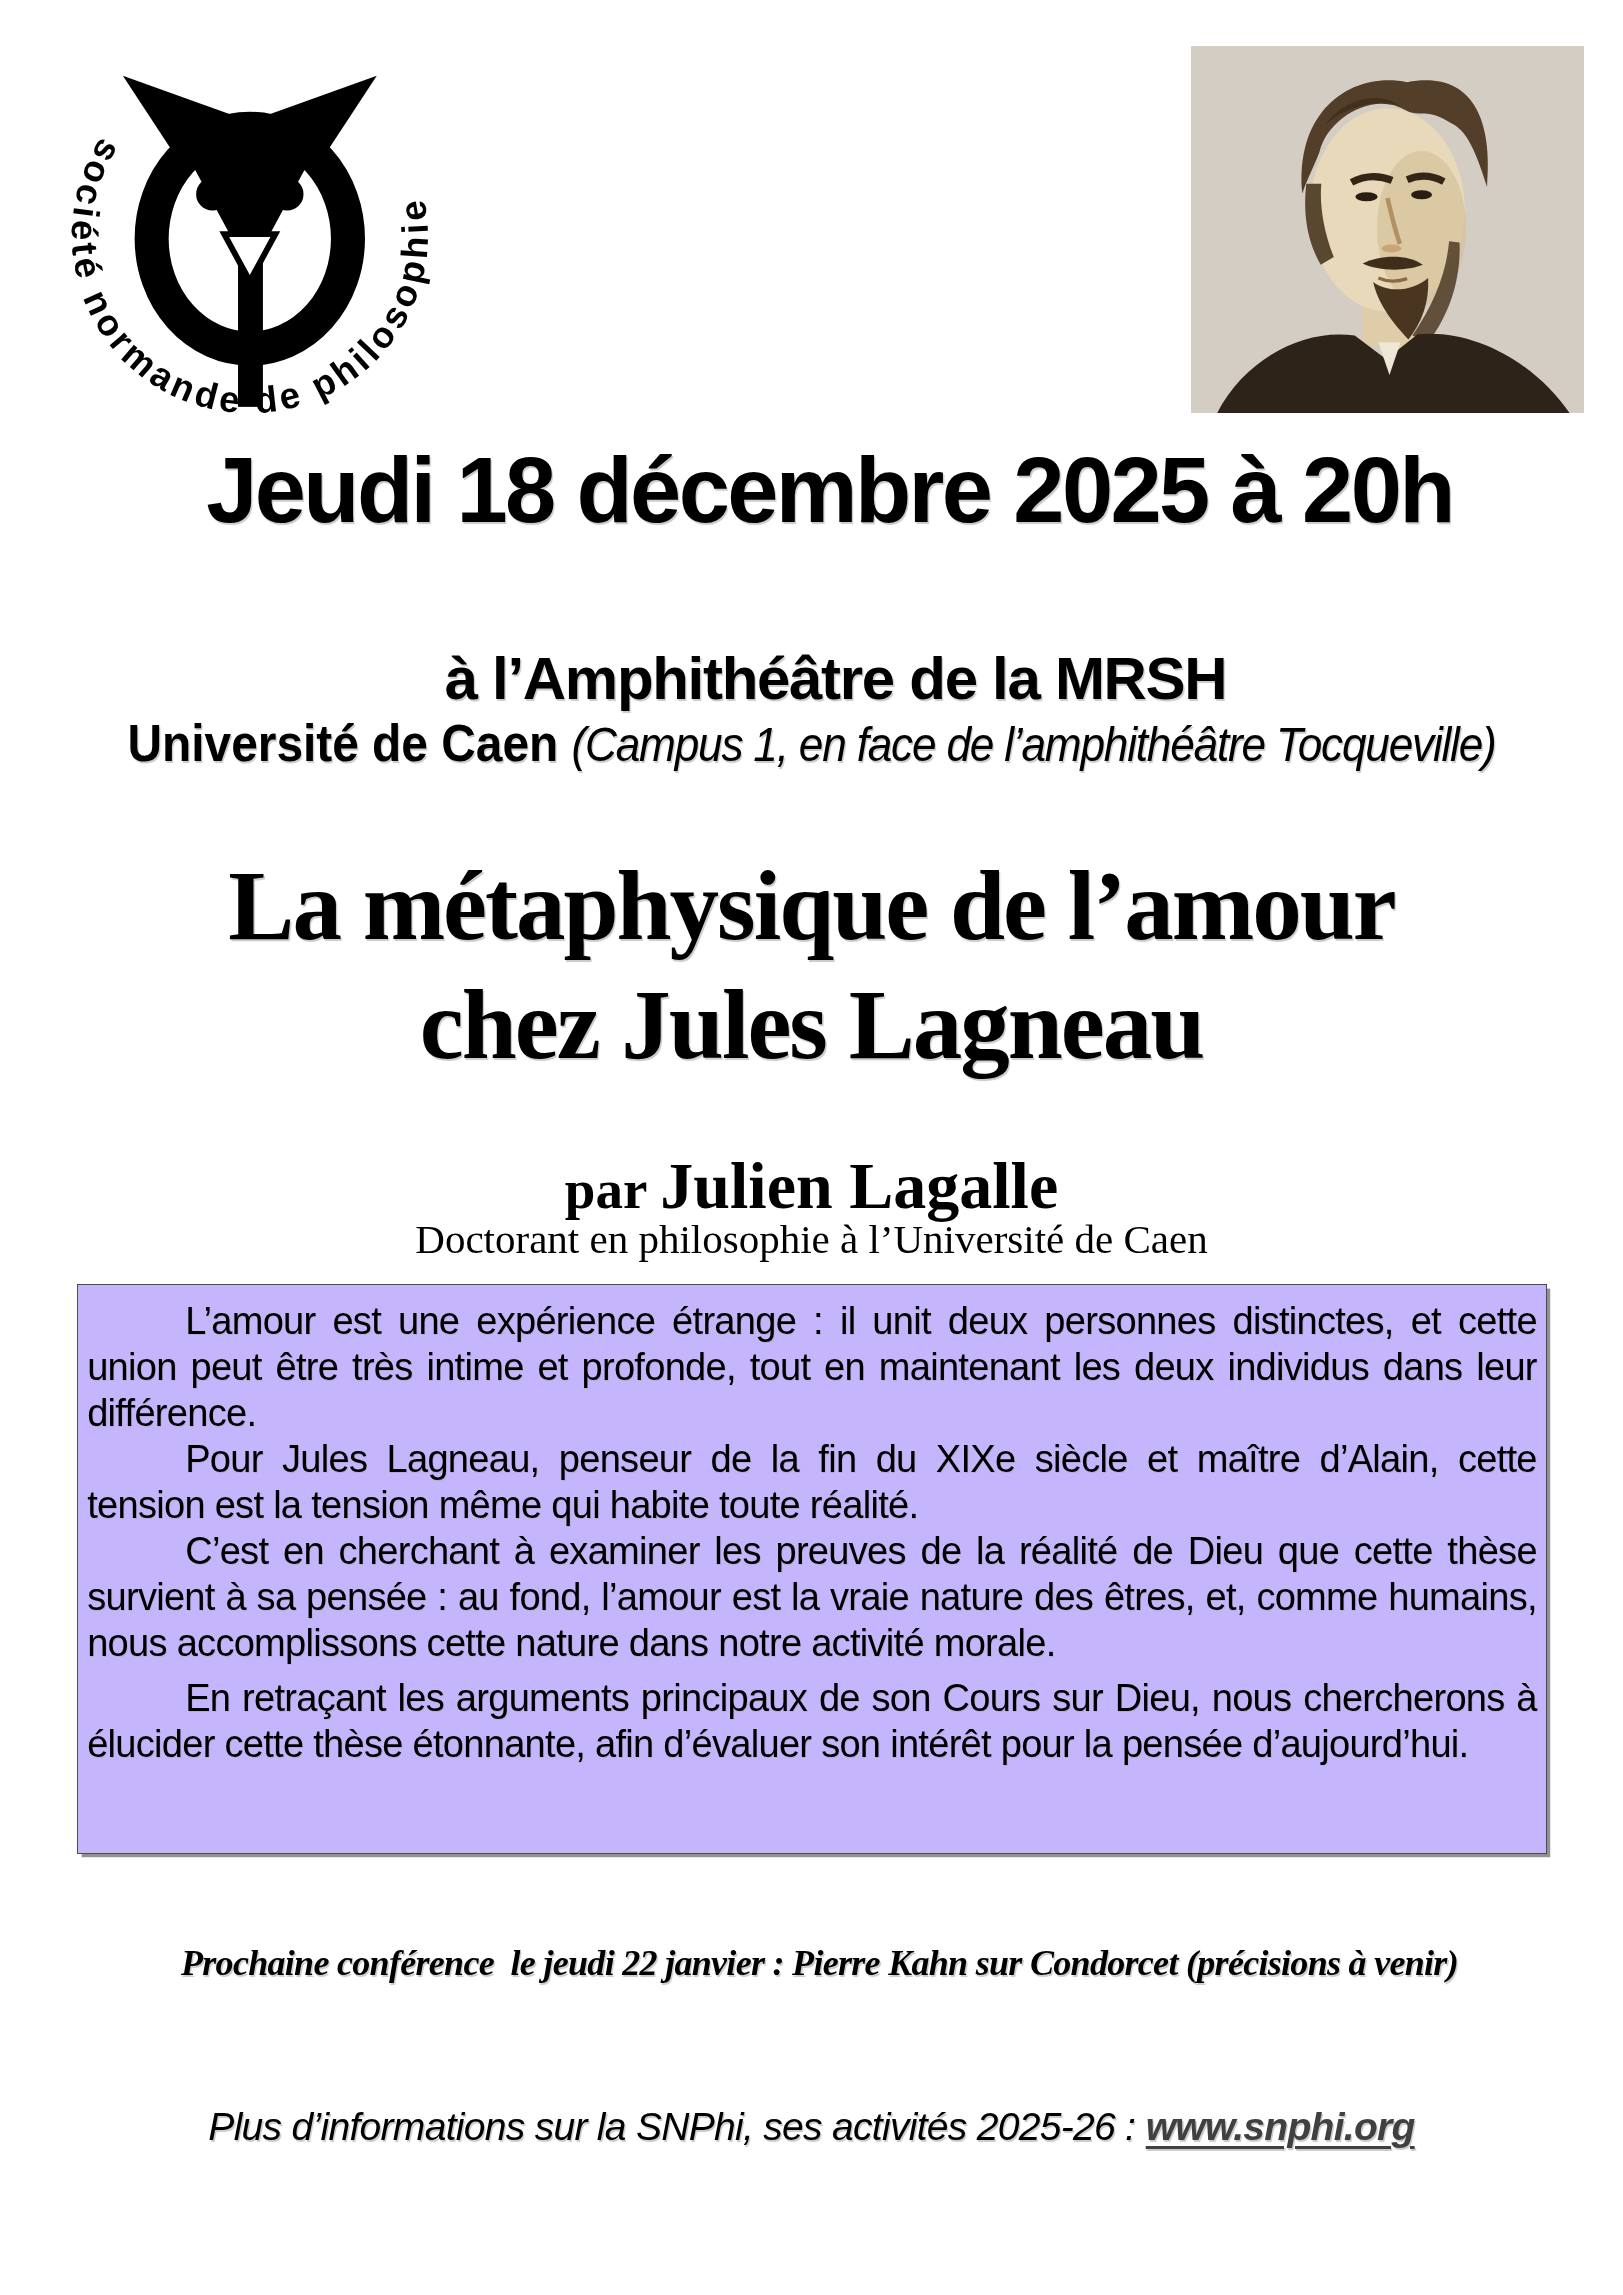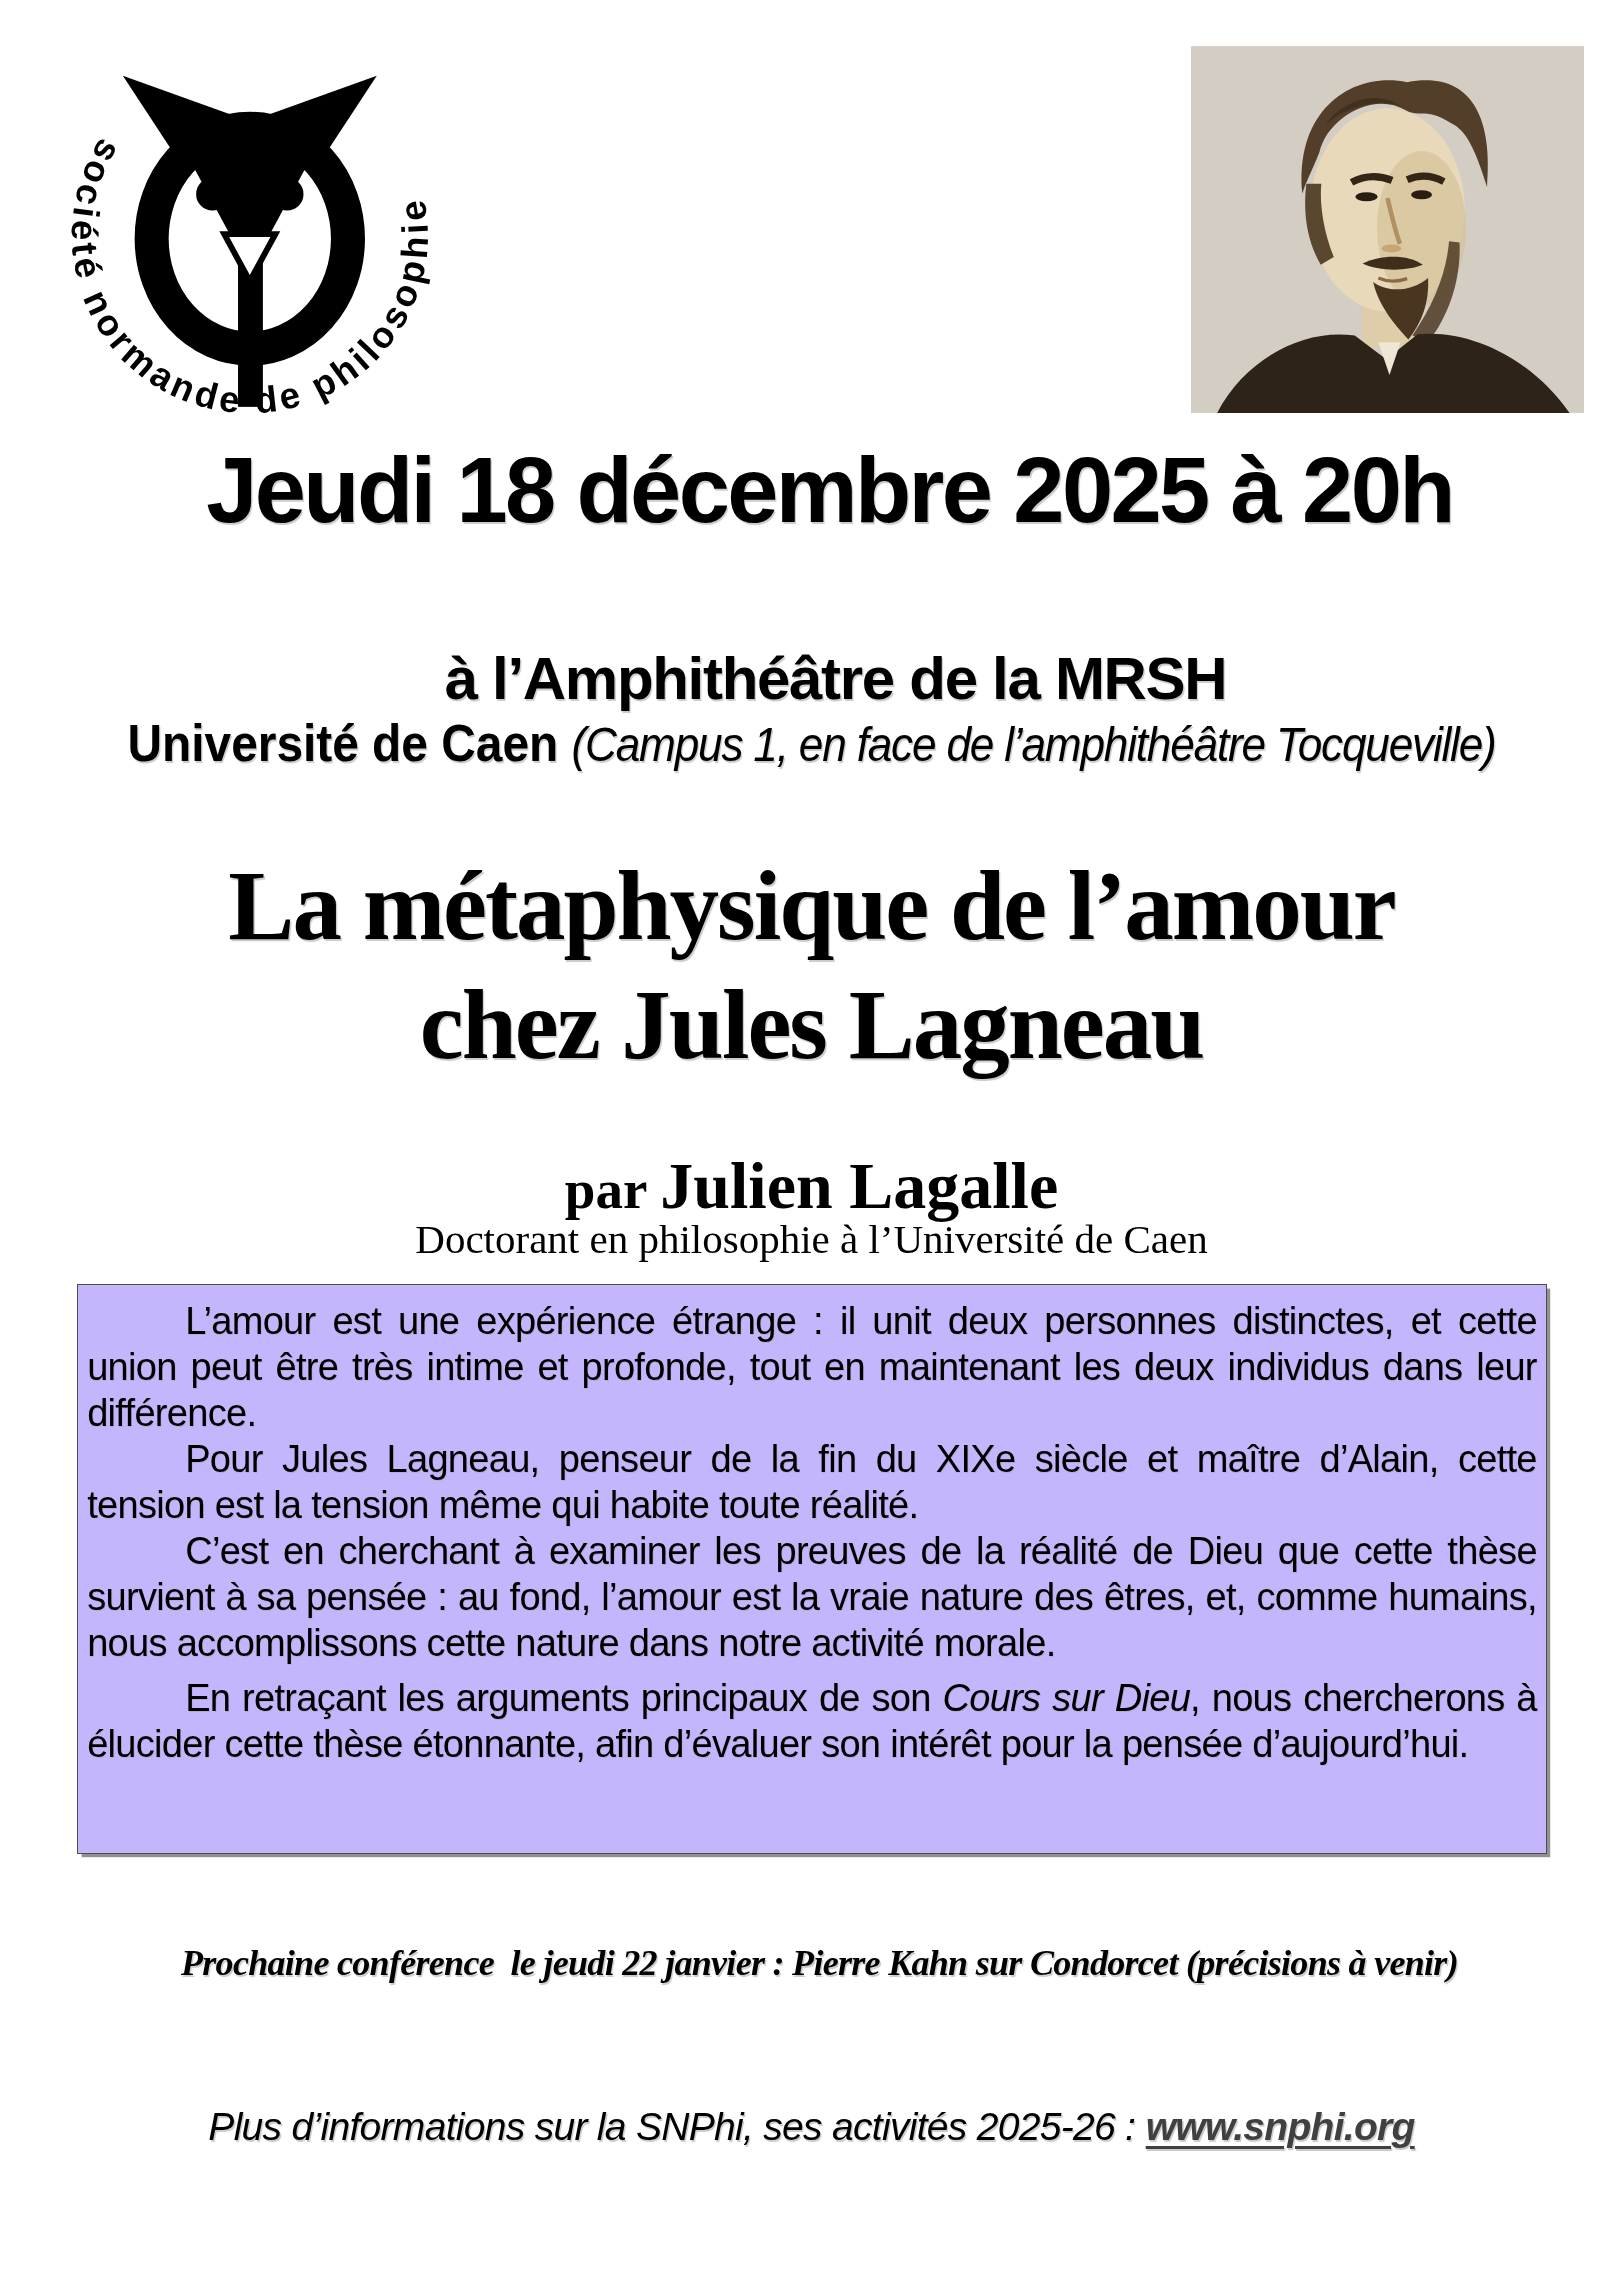--- a/index.html
+++ b/index.html
@@ -42,21 +42,21 @@
     position:absolute;left:77px;top:1284px;width:1470px;height:570px;
     box-sizing:border-box;border:1.3px solid #4d4d4d;background:#c4b5fd;
     box-shadow:3.9px 3.9px 0 -0.7px #919191;
     padding:13px 9.2px;
   }
   #abstract-box p{
     margin:0;font-size:38px;line-height:46px;letter-spacing:-0.7px;
     text-align:justify;text-indent:98px;color:#000;
   }
   #abstract-box p.p-last{margin-top:9.2px;}
-  .work-title{font-style:italic;}
+  .work-title{}
 
   #next-conference{
     top:1945px;font-family:"Liberation Serif",serif;font-weight:bold;font-style:italic;
     font-size:36px;letter-spacing:-0.7px;line-height:1;margin-left:16px;
   }
   #footer-line{
     top:2106px;font-style:italic;font-size:39px;letter-spacing:-0.7px;line-height:1.1;
   }
   #footer-line a{
     font-weight:bold;color:#404040;margin-left:10.5px;

